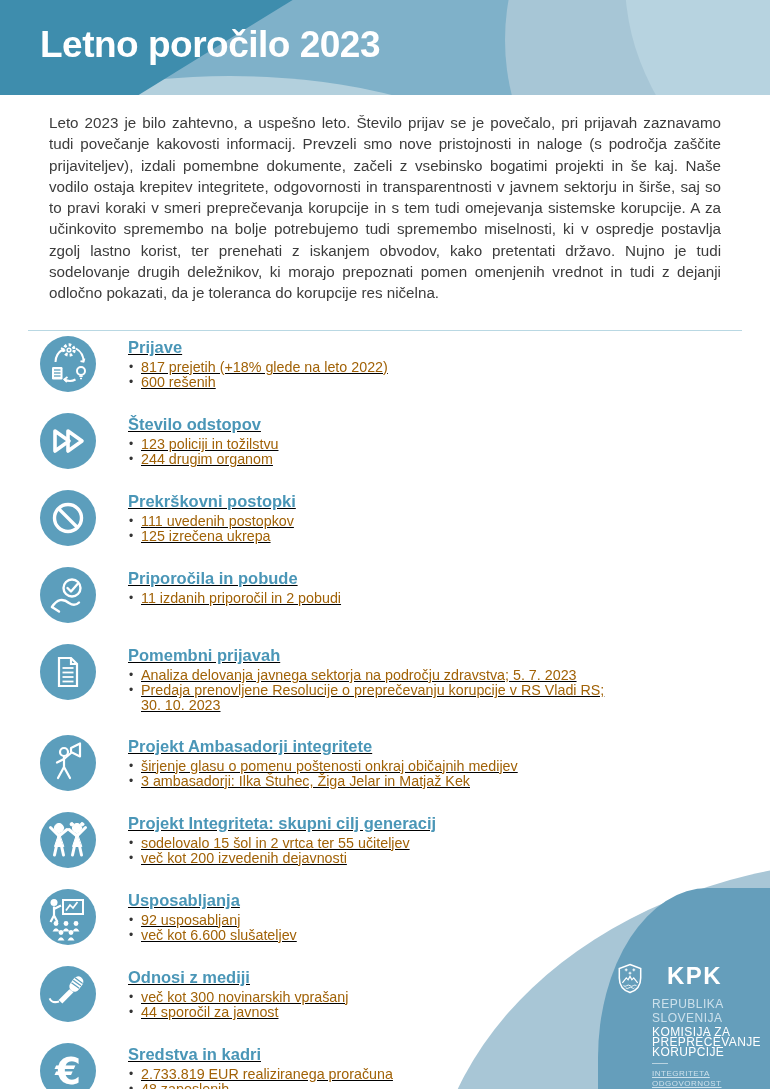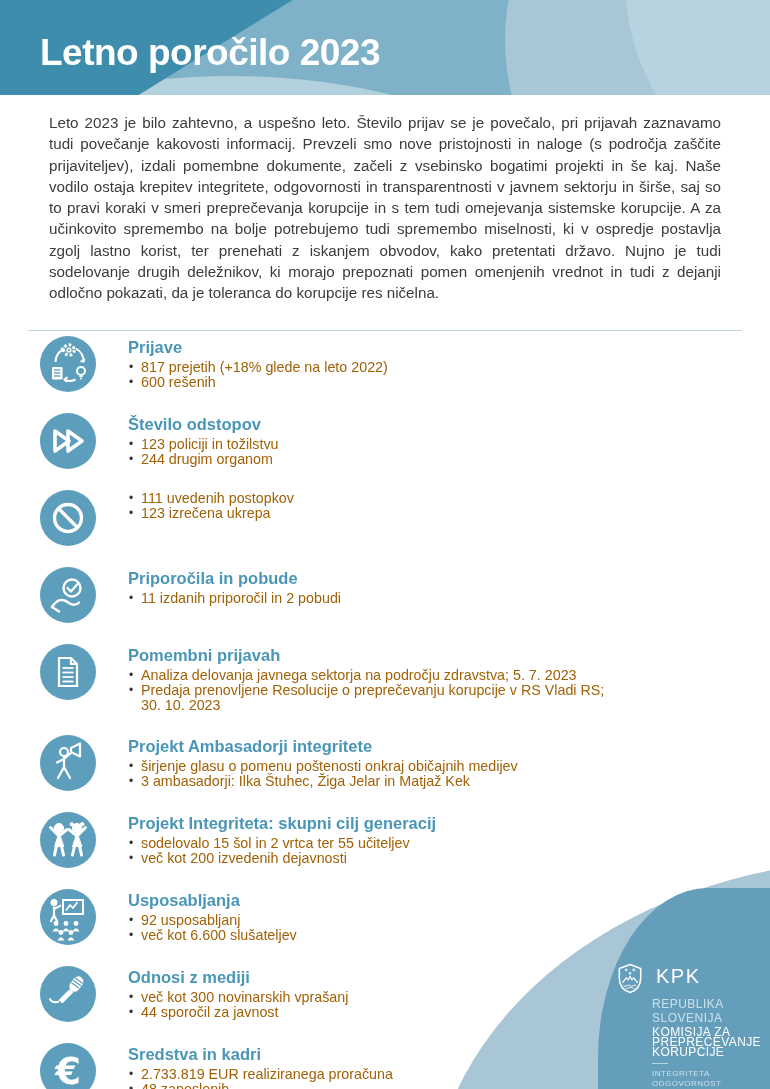--- a/index.html
+++ b/index.html
@@ -8,56 +8,56 @@
     background:#ffffff; overflow:hidden;
     font-family:"Liberation Sans", sans-serif;
   }
   
   .hero{position:absolute; left:0; top:0; width:770px; height:95px; background:#7fb1c9; overflow:hidden;}
   .hero-light{position:absolute; left:505px; top:-260px; width:800px; height:600px; border-radius:50%; background:#a7c6d6;}
   .hero-lighter{position:absolute; left:625px; top:-300px; width:700px; height:560px; border-radius:50%; background:#b7d3e0;}
   .hero-sliver{position:absolute; left:-150px; top:76px; width:760px; height:400px; border-radius:50%; background:#b3d0dd;}
   .hero-wedge{position:absolute; left:0; top:0; width:770px; height:95px; background:#3e8dad;
     clip-path:polygon(0 0, 38% 0, 18% 100%, 0 100%);}
-  .title{position:absolute; left:40px; top:32px; margin:0; z-index:5;
+  .title{position:absolute; left:40px; top:24px; margin:0; z-index:5;
     font-size:37px; font-weight:bold; color:#ffffff; letter-spacing:-0.5px;}
   
   .intro{position:absolute; left:40px; right:40px; top:103px; margin:9px;
     font-size:15.2px; line-height:21.3px; color:#3c3c3c; text-align:justify;}
   .divider{position:absolute; left:28px; right:28px; top:330px; height:0;
     border-top:1px solid #b9d8e3;}
   
   .sections{position:absolute; left:40px; top:336px; width:700px;}
   .section{display:flex; align-items:flex-start; margin-bottom:21px;}
   .icon-circle{flex:0 0 56px; width:56px; height:56px; border-radius:50%;
     background:#5C9EBC; display:flex; align-items:center; justify-content:center;}
   .icon-circle svg{width:56px; height:56px; display:block;}
-  .section-body{margin-left:32px; padding-top:1px; max-width:600px;}
+  .section-body{margin-left:32px; padding-top:1px; max-width:600px;text-decoration:underline;}
   .section-heading{margin:0 0 3px 0; font-size:16.5px; line-height:20px;
     font-weight:bold; color:#4a96b7;}
   .section-bullets{margin:0; padding:0; list-style:none;}
   .section-bullets li{position:relative; padding-left:13px; font-size:14.3px;
     line-height:15.2px; color:#a16207; white-space:pre-line;}
   .section-bullets li::before{content:"\2022"; position:absolute; left:1px; top:0;
     font-size:12px; color:#343434;}
   
   .curve-light{position:absolute; left:430px; top:860px; width:900px; height:700px;
     border-radius:50%; background:#a8c6d6;}
   .blob-dark{position:absolute; left:598px; top:888px; width:172px; height:201px;
     background:#659EBB; border-top-left-radius:110px 170px;}
   
   .logo{position:absolute; left:618px; top:960px; width:150px; color:#fff; z-index:6;}
   .logo-top{display:flex; align-items:flex-start;}
   .crest{width:24px; height:31px; margin-top:3px;}
-  .logo-abbr{margin-left:14px; font-size:20px; font-weight:normal; letter-spacing:1.5px; line-height:32px;}
+  .logo-abbr{margin-left:25px; font-size:24px; font-weight:bold; letter-spacing:1.5px; line-height:32px;}
   .logo-sub{margin-left:34px; margin-top:3px;}
   .logo-country{font-size:12px; letter-spacing:0.5px; color:#cde1ec; margin-bottom:2px;}
   .logo-org div{font-size:12px; font-weight:normal; letter-spacing:0.4px; line-height:10px; color:#ffffff;}
   .logo-dash{width:16px; border-top:1px solid rgba(255,255,255,0.55); margin:6px 0 5px 0;}
-  .logo-values div{font-size:8px; letter-spacing:0.5px; line-height:10px; color:#cde1ec;}
+  .logo-values div{font-size:8px; letter-spacing:0.5px; line-height:10px; color:#cde1ec;text-decoration:underline;}
 </style>
 </head>
 <body>
 
 <div class="page">
 
   <div class="hero">
     <div class="hero-light"></div>
     <div class="hero-lighter"></div>
     <div class="hero-sliver"></div>
@@ -124,23 +124,24 @@
     </div>
 
     <div class="section">
       <span class="icon-circle">
           <svg viewBox="0 0 56 56">
             <circle cx="28" cy="28" r="13.5" fill="none" stroke="#fff" stroke-width="3.4"></circle>
             <line x1="18.8" y1="18.8" x2="37.2" y2="37.2" stroke="#fff" stroke-width="3.4"></line>
           </svg>
         </span>
       <div class="section-body">
+        <h2 class="section-heading">Prekrškovni postopki</h2>
         <ul class="section-bullets">
             <li>111 uvedenih postopkov</li>
-            <li>123 izrečena ukrepa</li>
+            <li>125 izrečena ukrepa</li>
           </ul>
       </div>
     </div>
 
     <div class="section">
       <span class="icon-circle">
           <svg viewBox="0 0 56 56">
             <g fill="none" stroke="#fff" stroke-width="2.4" stroke-linecap="round" stroke-linejoin="round">
               <circle cx="32" cy="21" r="8.5"></circle>
               <path d="M27.5 21 l3.5 3.5 L38 16.5"></path>

